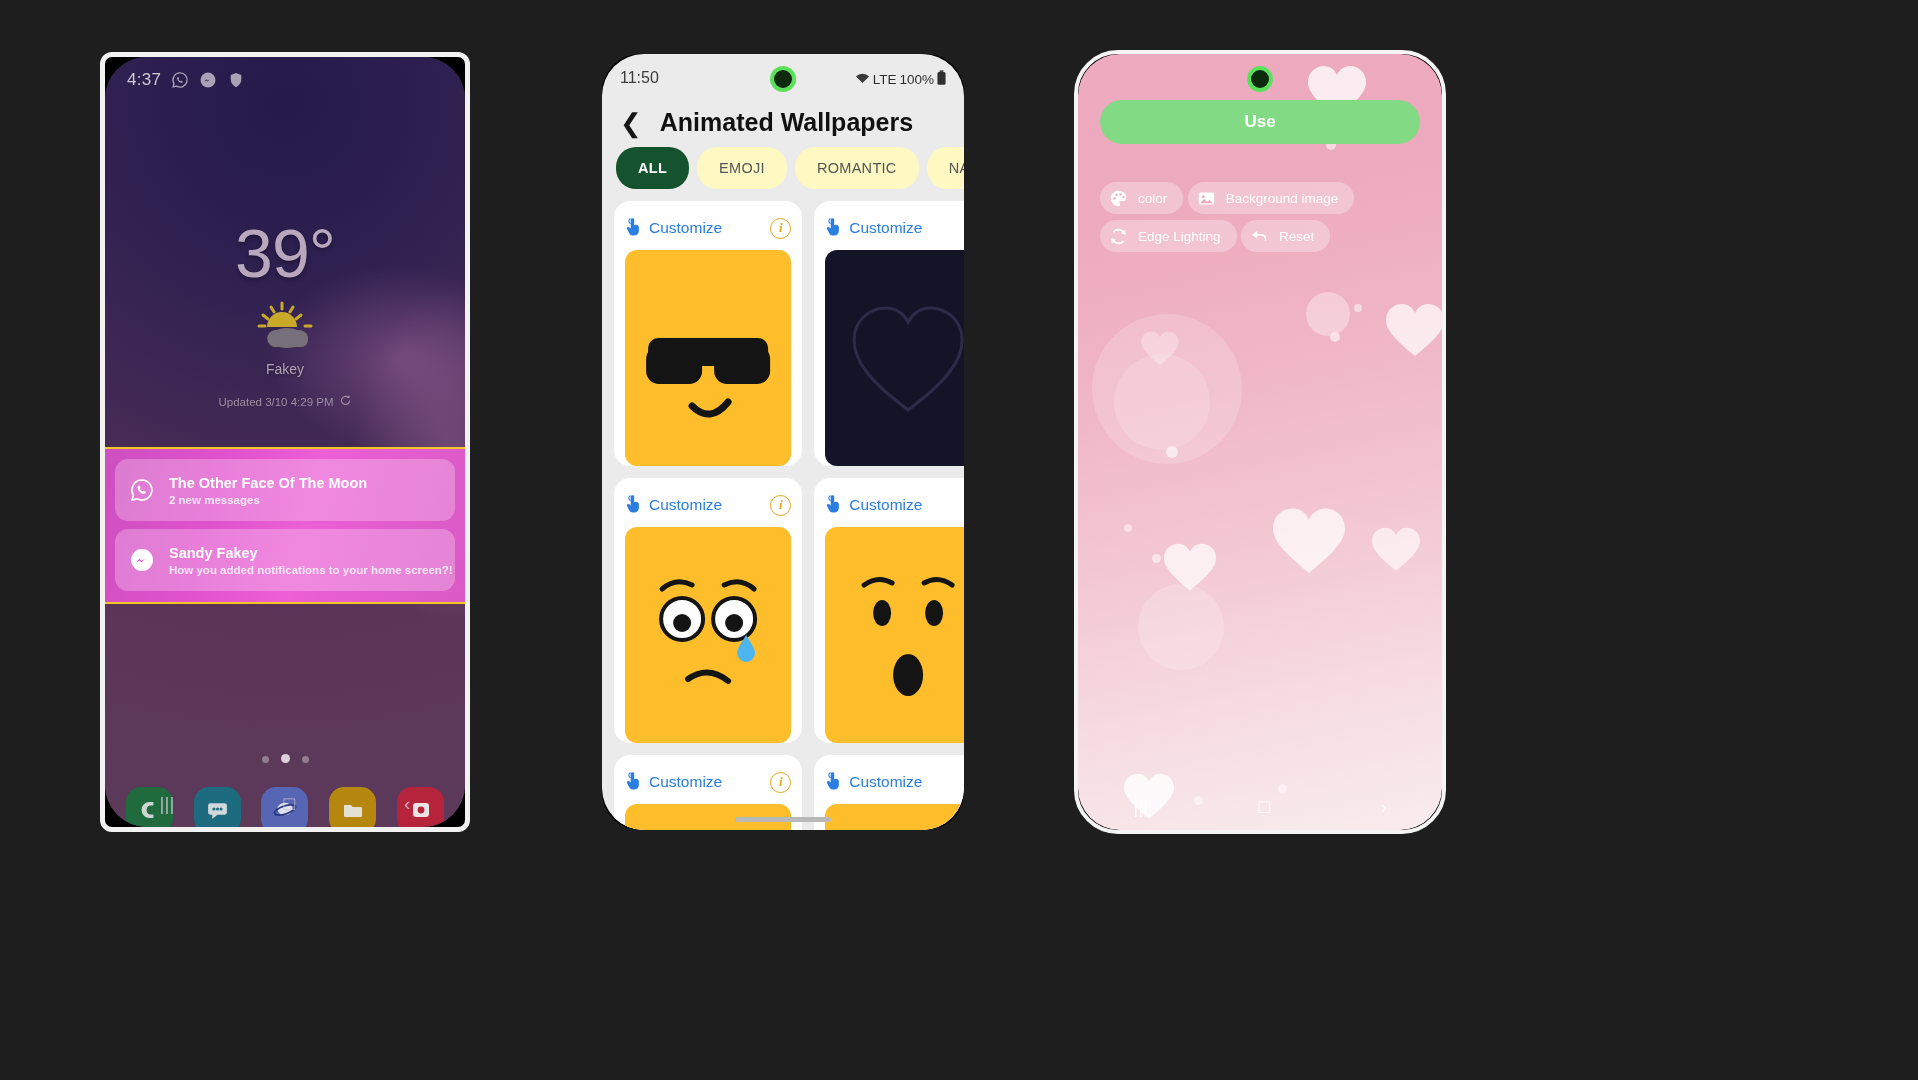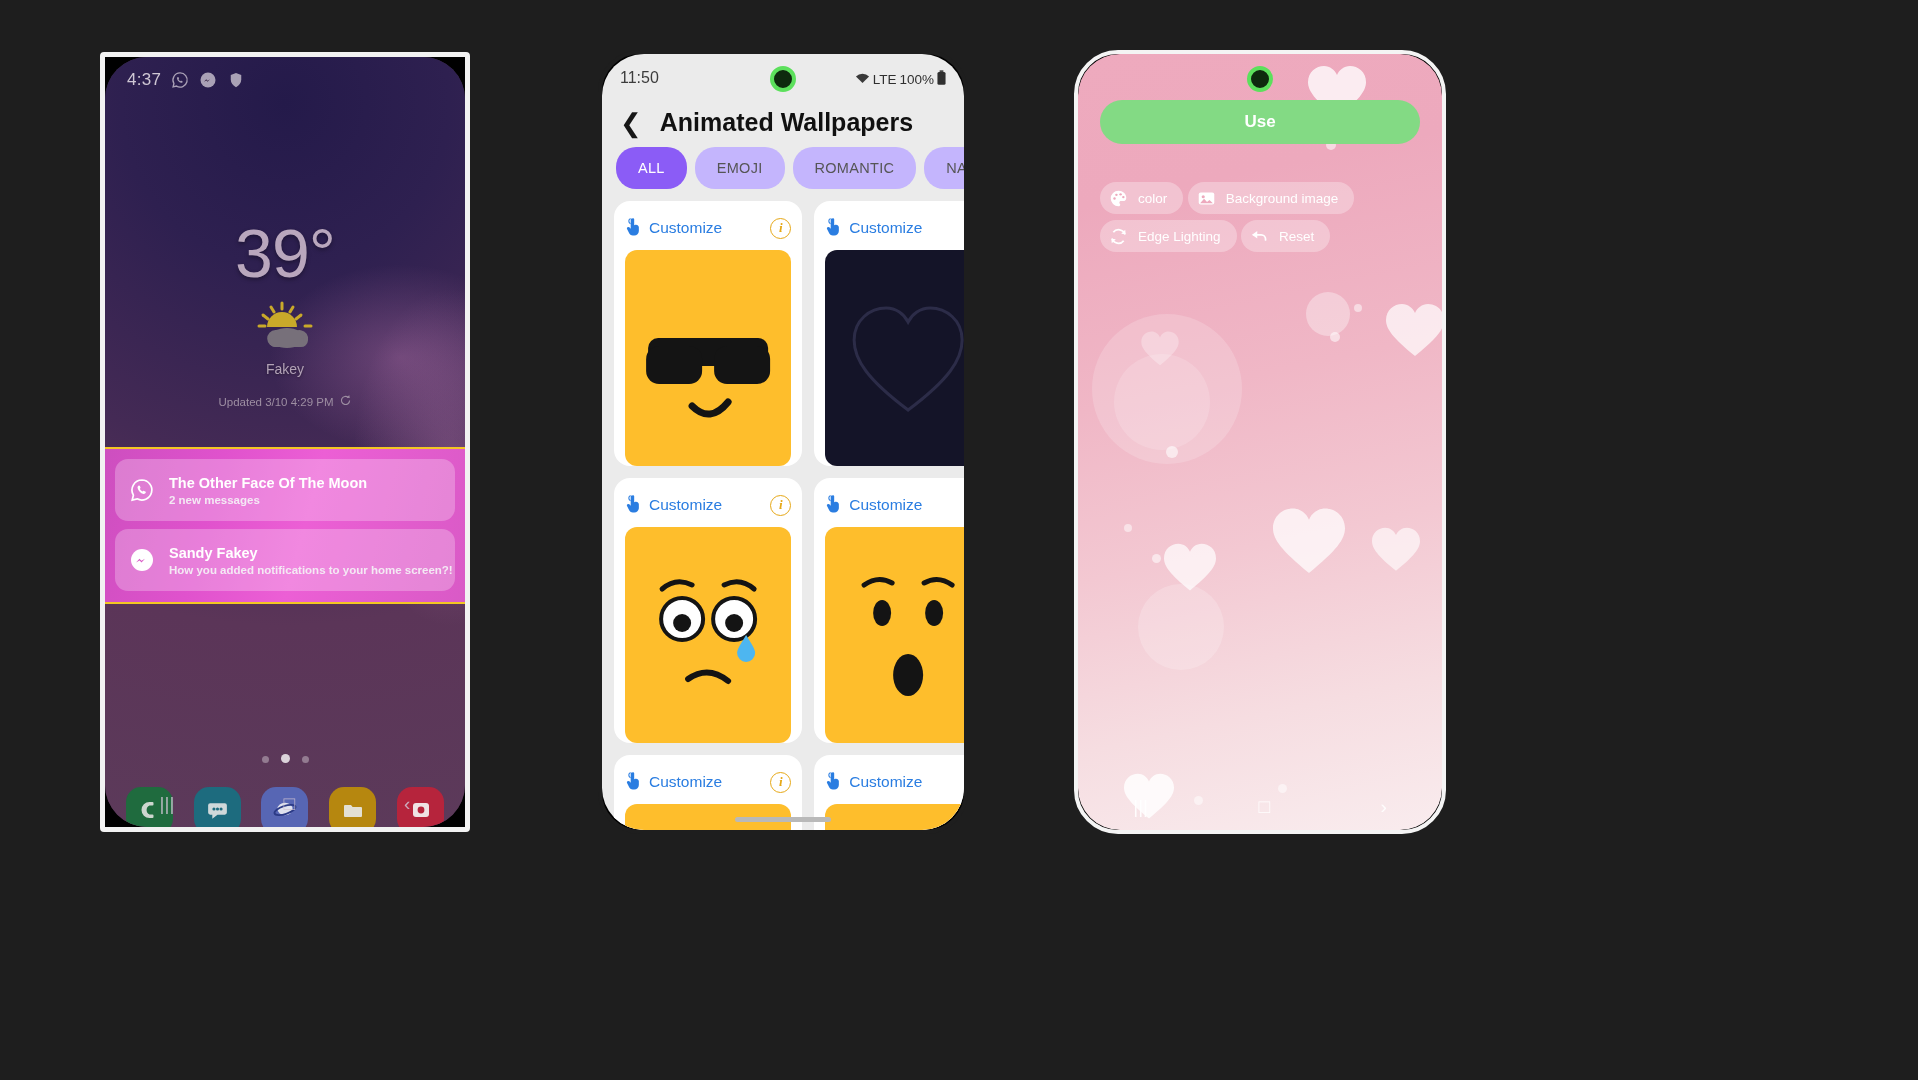--- a/index.html
+++ b/index.html
@@ -22,21 +22,21 @@
     position:absolute;
     inset:0;
     border-radius:42px;
     overflow:hidden;
   }
 
   
   #phone1 {
     left:100px; top:52px; width:370px; height:780px;
     border:5px solid #f2f2f2;
-    border-radius:4px;
+    border-radius:12px;
   }
   #phone1 .screen { background:#3b2740; }
   .p1-wall {
     position:absolute; inset:0;
     background:
       radial-gradient(ellipse 210px 150px at 82% 39%, rgba(222,140,200,.30), rgba(222,140,200,0) 62%),
       radial-gradient(ellipse 150px 260px at 96% 52%, rgba(236,160,215,.26), rgba(236,160,215,0) 65%),
       radial-gradient(circle at 50% 6%, #241a4a 0%, #2e2050 22%, #442a55 48%, #5b3558 70%, #5c3a5a 100%);
   }
   .p1-statusbar {
@@ -113,23 +113,23 @@
               font-size:13.5px; color:#2f2f2f; }
   .p2-punch { position:absolute; left:50%; transform:translateX(-50%); top:12px;
               width:26px; height:26px; border-radius:50%;
               background:#0e2a0e; border:4px solid #5ce05c; }
   .p2-header { display:flex; align-items:center; gap:18px; padding:6px 18px 10px 18px; }
   .p2-back { font-size:26px; color:#161616; line-height:1; }
   .p2-title { font-size:25px; font-weight:bold; color:#111; }
   .p2-tabs { display:flex; gap:8px; padding:0 14px 12px 14px; }
   .chip { border-radius:20px; height:42px; padding:0 22px; display:flex;
           align-items:center; justify-content:center; font-size:14.5px;
-          background:#c4b5fd; color:#555; white-space:nowrap; flex:0 0 auto;
+          background:#fef9c3; color:#555; white-space:nowrap; flex:0 0 auto;
           letter-spacing:.3px; }
-  .chip.sel { background:#8b5cf6; color:#fff; font-weight:normal; }
+  .chip.sel { background:#14532d; color:#fff; font-weight:bold; }
   .p2-grid { padding:0 12px; display:grid; grid-template-columns:1fr 1fr; gap:12px; }
   .wcard { background:#fff; border-radius:16px; padding:11px 11px 0 11px; }
   .wcard-top { display:flex; align-items:center; justify-content:space-between; height:32px;gap:48px; }
   .wcard-cust { display:flex; align-items:center; gap:7px; color:#2a7de1; font-size:15.5px; }
   .info-ic { width:21px; height:21px; border:1.8px solid #e6a817; border-radius:50%;
              color:#e6a817; font-size:13px; font-weight:bold; font-style:italic;
              display:flex; align-items:center; justify-content:center; font-family:"Liberation Serif", serif;}
   .wthumb { border-radius:12px; height:216px; margin-top:6px; position:relative; overflow:hidden; }
   .wthumb.y { background:#febe2c; }
   .wthumb.dark { background:#141428; }

